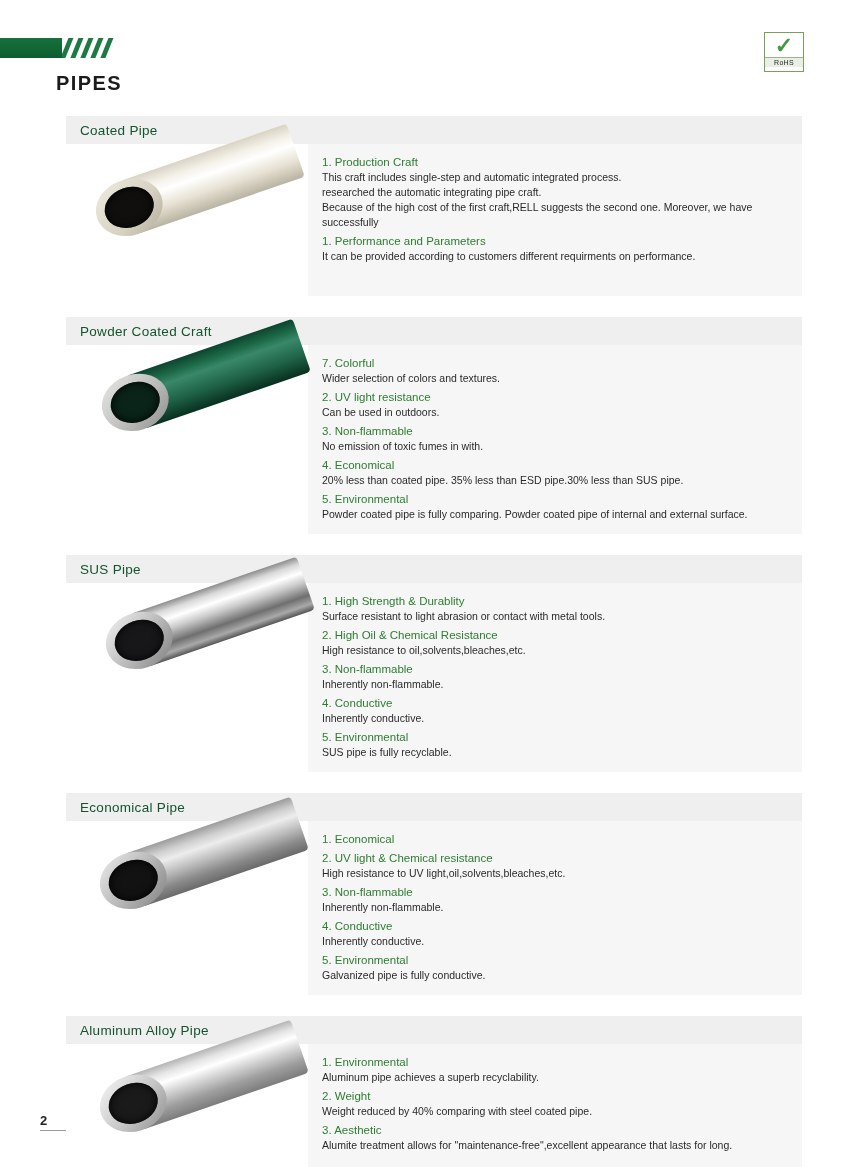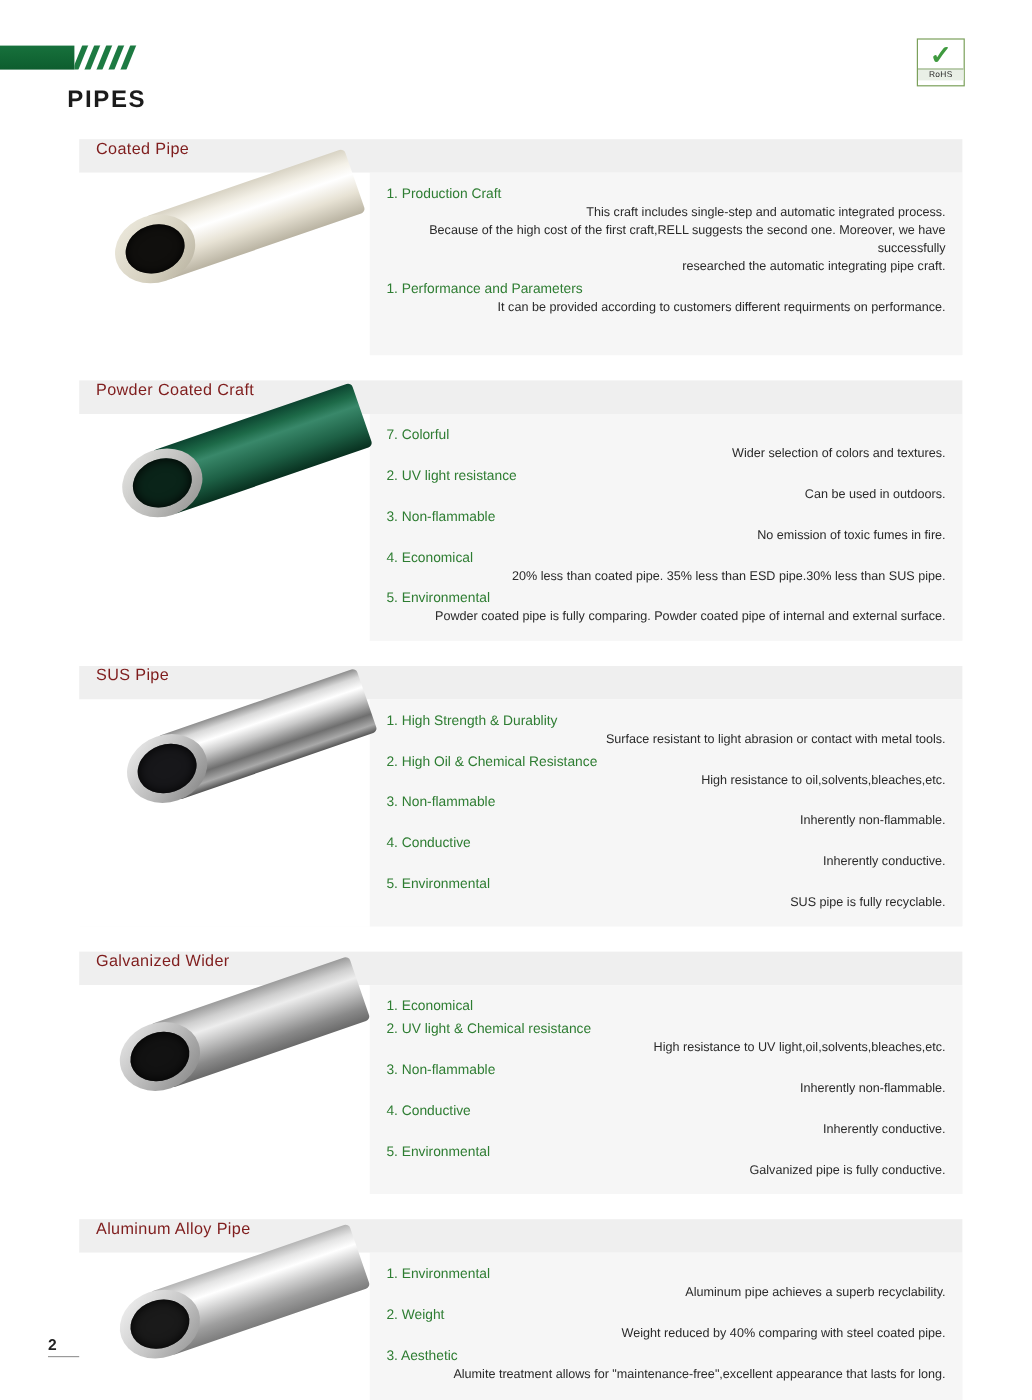--- a/index.html
+++ b/index.html
@@ -90,24 +90,24 @@
     top: 116px;
     left: 66px;
     width: 736px;
   }
   .section { margin-bottom: 21px; }
 
   .section-header {
     background: #efefef;
     height: 28px;
     display: flex;
-    align-items: flex-start;
+    align-items: center;
     padding-left: 14px;
     font-size: 13.5px;
-    color: #7f1d1d;
+    color: #14532d;
     letter-spacing: .3px;
   }
   .section-body {
     display: flex;
     align-items: stretch;
     background: #fdfdfd;
   }
   .img-cell {
     width: 242px;
     flex: 0 0 242px;
@@ -124,21 +124,20 @@
     color: #2e7d32;
     font-size: 11.5px;
     line-height: 16px;
     margin-top: 3px;
   }
   .feat-title:first-child { margin-top: 0; }
   .feat-desc {
     color: #2a2a2a;
     font-size: 10.5px;
     line-height: 15px;
-    text-align: right;
   }
 
   
   .pipe {
     position: absolute;
     transform: rotate(-19deg);
     transform-origin: center;
   }
   .pipe .tube {
     position: absolute;
@@ -259,22 +258,22 @@
         <div class="pipe pipe-coated" style="left:22px; top:48px;">
           <div class="tube"></div>
           <div class="cap">
               <div class="cap-inner"></div>
             </div>
         </div>
       </div>
       <div class="text-cell">
         <div class="feat-title">1. Production Craft</div>
         <div class="feat-desc">This craft includes single-step and automatic integrated process.</div>
+        <div class="feat-desc">researched the automatic integrating pipe craft.</div>
         <div class="feat-desc">Because of the high cost of the first craft,RELL suggests the second one. Moreover, we have successfully</div>
-        <div class="feat-desc">researched the automatic integrating pipe craft.</div>
         <div class="feat-title">1. Performance and Parameters</div>
         <div class="feat-desc">It can be provided according to customers different requirments on performance.</div>
       </div>
     </div>
   </div>
 
   <div class="section">
     <div class="section-header">
       <span>Powder Coated Craft</span>
     </div>
@@ -286,21 +285,21 @@
               <div class="cap-inner"></div>
             </div>
         </div>
       </div>
       <div class="text-cell">
         <div class="feat-title">7. Colorful</div>
         <div class="feat-desc">Wider selection of colors and textures.</div>
         <div class="feat-title">2. UV light resistance</div>
         <div class="feat-desc">Can be used in outdoors.</div>
         <div class="feat-title">3. Non-flammable</div>
-        <div class="feat-desc">No emission of toxic fumes in fire.</div>
+        <div class="feat-desc">No emission of toxic fumes in with.</div>
         <div class="feat-title">4. Economical</div>
         <div class="feat-desc">20% less than coated pipe. 35% less than ESD pipe.30% less than SUS pipe.</div>
         <div class="feat-title">5. Environmental</div>
         <div class="feat-desc">Powder coated pipe is fully comparing.  Powder coated pipe of internal and external surface.</div>
       </div>
     </div>
   </div>
 
   <div class="section">
     <div class="section-header">
@@ -325,21 +324,21 @@
         <div class="feat-title">4. Conductive</div>
         <div class="feat-desc">Inherently conductive.</div>
         <div class="feat-title">5. Environmental</div>
         <div class="feat-desc">SUS pipe is fully recyclable.</div>
       </div>
     </div>
   </div>
 
   <div class="section">
     <div class="section-header">
-      <span>Galvanized Wider</span>
+      <span>Economical Pipe</span>
     </div>
     <div class="section-body" style="min-height:158px">
       <div class="img-cell">
         <div class="pipe pipe-galv" style="left:26px; top:44px;">
           <div class="tube"></div>
           <div class="cap">
               <div class="cap-inner"></div>
             </div>
         </div>
       </div>

